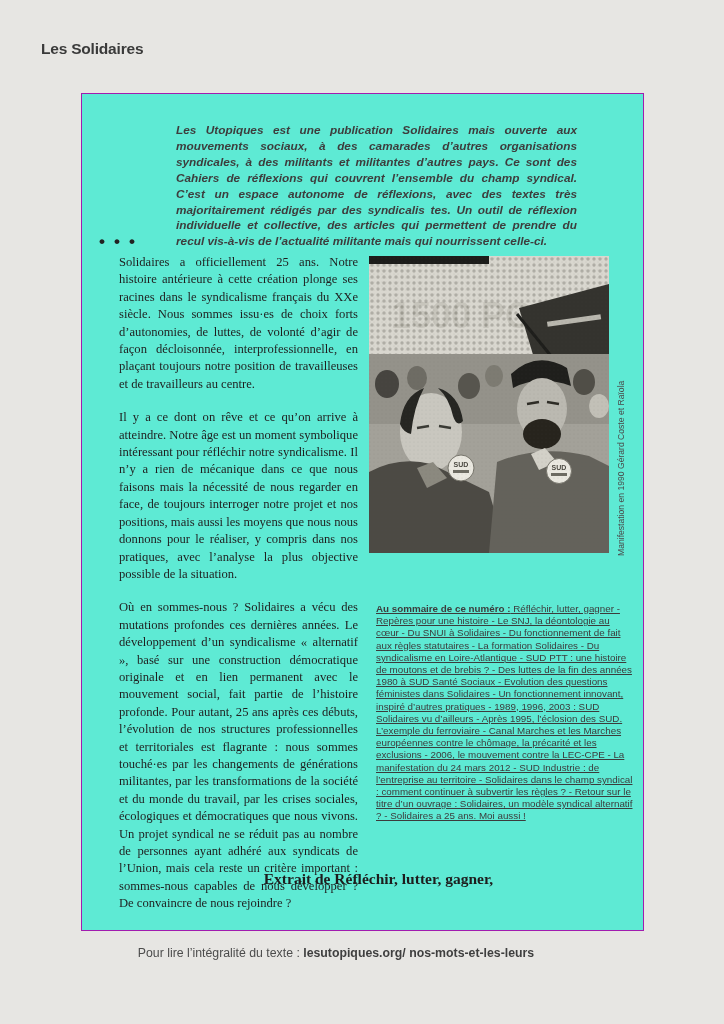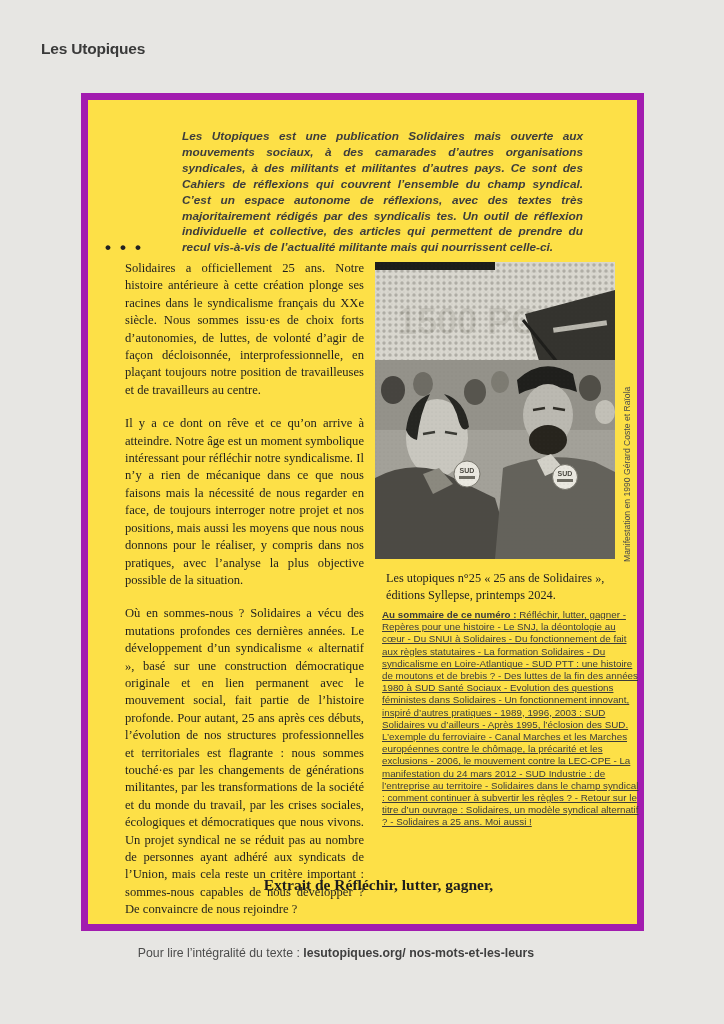--- a/index.html
+++ b/index.html
@@ -11,21 +11,21 @@
     position:relative;
     overflow:hidden;
   }
   .page{position:relative;width:724px;height:1024px;}
   .masthead{
     position:absolute;left:41px;top:40px;
     font-size:15.5px;font-weight:bold;color:#3a3a3a;letter-spacing:-.2px;
   }
   .frame{
     position:absolute;left:81px;top:93px;width:563px;height:838px;
-    background:#fde047;border:7px solid #a21caf;box-sizing:border-box;
+    background:#5eead4;border:1px solid #a21caf;box-sizing:border-box;
   }
   .intro{
     position:absolute;left:94px;top:29px;width:401px;
     font-style:italic;font-weight:bold;
     font-size:11.8px;line-height:15.9px;color:#3d3d3d;
     text-align:justify;
   }
   .marker{
     position:absolute;left:17px;top:138px;
     font-size:17px;font-weight:bold;color:#222;letter-spacing:9px;
@@ -66,21 +66,21 @@
     position:absolute;left:0;top:946px;width:672px;
     text-align:center;font-size:12.3px;color:#4c4c4c;
   }
   .footer .url{font-weight:bold;color:#3f3f3f;}
 </style>
 </head>
 <body>
 
 <div class="page">
 
-  <div class="masthead">Les Utopiques</div>
+  <div class="masthead">Les Solidaires</div>
 
   <div class="frame">
 
     <div class="intro">Les Utopiques est une publication Solidaires mais ouverte aux mouvements sociaux, à des camarades d’autres organisations syndicales, à des militants et militantes d’autres pays. Ce sont des Cahiers de réflexions qui couvrent l’ensemble du champ syndical. C’est un espace autonome de réflexions, avec des textes très majoritairement rédigés par des syndicalis tes. Un outil de réflexion individuelle et collective, des articles qui permettent de prendre du recul vis-à-vis de l’actualité militante mais qui nourrissent celle-ci.</div>
 
     <div class="marker">•••</div>
 
     <div class="col-left">
       <p>Solidaires a officiellement 25 ans. Notre histoire antérieure à cette création plonge ses racines dans le syndicalisme français du XXe siècle. Nous sommes issu·es de choix forts d’autonomies, de luttes, de volonté d’agir de façon décloisonnée, interprofessionnelle, en plaçant toujours notre position de travailleuses et de travailleurs au centre.</p>
       <p>Il y a ce dont on rêve et ce qu’on arrive à atteindre. Notre âge est un moment symbolique intéressant pour réfléchir notre syndicalisme. Il n’y a rien de mécanique dans ce que nous faisons mais la nécessité de nous regarder en face, de toujours interroger notre projet et nos positions, mais aussi les moyens que nous nous donnons pour le réaliser, y compris dans nos pratiques, avec l’analyse la plus objective possible de la situation.</p>
@@ -140,21 +140,20 @@
         <circle cx="190" cy="215" r="12.5" fill="#eae8e0" stroke="#77756c" stroke-width="1"></circle>
         <text x="190" y="214" text-anchor="middle" font-family="Liberation Sans, sans-serif" font-size="7" font-weight="bold" fill="#4a4840">SUD</text>
         <rect x="182" y="217" width="16" height="3" fill="#6d6b62"></rect>
 
         <rect x="0" y="0" width="240" height="297" fill="url(#grain)" opacity="0.18"></rect>
       </svg>
     </div>
 
     <div class="vcap">Manifestation en 1990 Gérard Coste et Raïola</div>
 
-    <div class="caption">Les utopiques n°25 « 25 ans de Solidaires », éditions Syllepse, printemps 2024.</div>
 
     <div class="sommaire">
       <span class="lead">Au sommaire de ce numéro :</span><span> Réfléchir, lutter, gagner - Repères pour une histoire - Le SNJ, la déontologie au cœur - Du SNUI à Solidaires - Du fonctionnement de fait aux règles statutaires - La formation Solidaires - Du syndicalisme en Loire-Atlantique - SUD PTT : une histoire de moutons et de brebis ? - Des luttes de la fin des années 1980 à SUD Santé Sociaux - Evolution des questions féministes dans Solidaires - Un fonctionnement innovant, inspiré d’autres pratiques - 1989, 1996, 2003 : SUD Solidaires vu d’ailleurs - Après 1995, l’éclosion des SUD. L’exemple du ferroviaire - Canal Marches et les Marches européennes contre le chômage, la précarité et les exclusions - 2006, le mouvement contre la LEC-CPE - La manifestation du 24 mars 2012 - SUD Industrie : de l’entreprise au territoire - Solidaires dans le champ syndical : comment continuer à subvertir les règles ? - Retour sur le titre d’un ouvrage : Solidaires, un modèle syndical alternatif ? - Solidaires a 25 ans. Moi aussi !</span>
     </div>
 
     <div class="extract">Extrait de Réfléchir, lutter, gagner,</div>
 
   </div>
 
   <div class="footer">

